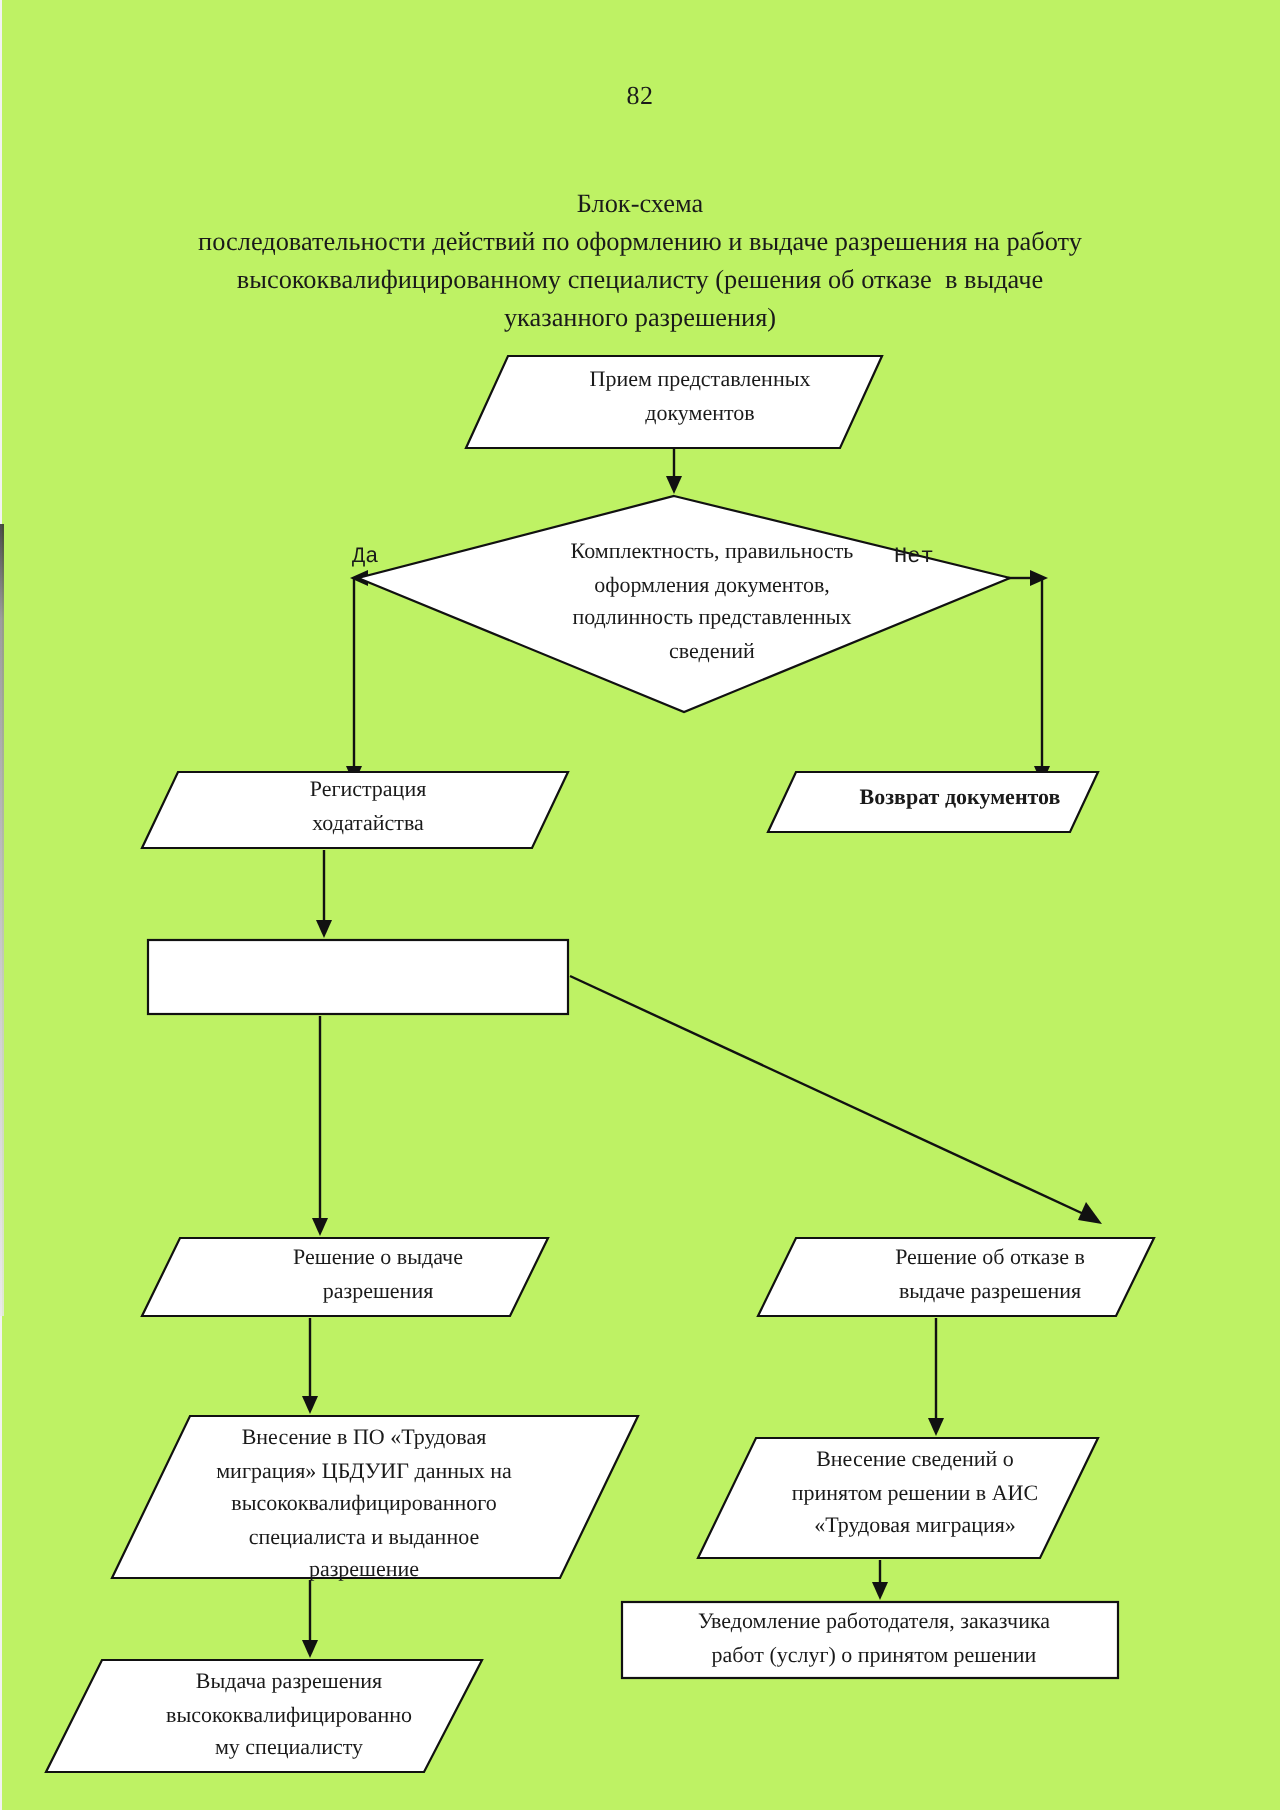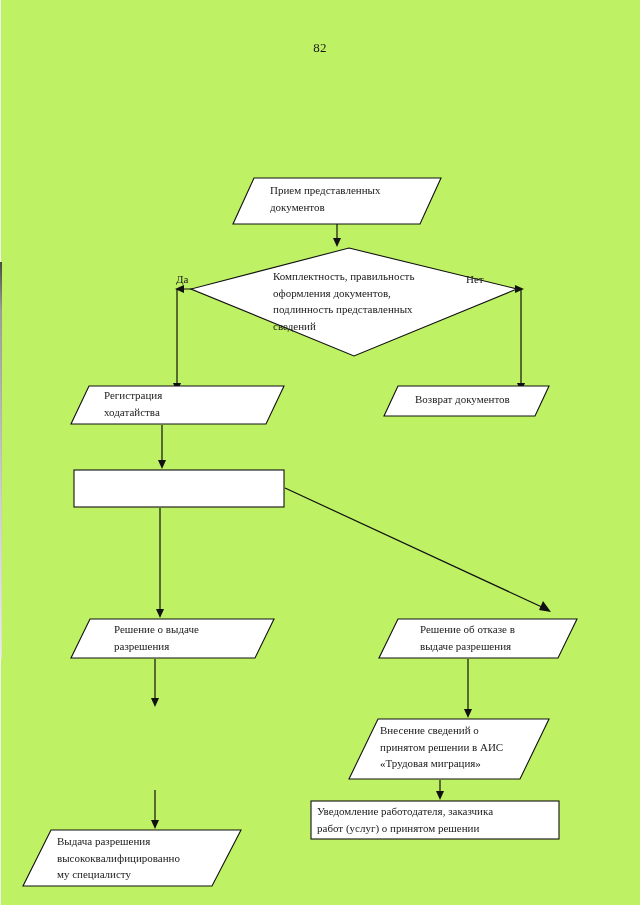--- a/index.html
+++ b/index.html
@@ -61,20 +61,21 @@
   
   .node {
     position: absolute;
     box-sizing: border-box;
     font-size: 11px;
     line-height: 16.5px;
   }
   .node .txt {
     position: absolute;
     white-space: pre-line;
+    text-align: center;
   }
   .shape-svg {
     position: absolute;
     left: 0; top: 0;
     overflow: visible;
   }
   .shape-svg polygon, .shape-svg rect, .shape-svg polyline, .shape-svg line {
     fill: #ffffff;
     stroke: #111111;
     stroke-width: 1.1;
@@ -89,32 +90,39 @@
     overflow: visible;
     pointer-events: none;
   }
   .conn line, .conn polyline { stroke: #111111; stroke-width: 1.2; fill: none; }
   .conn polygon.head { fill: #111111; stroke: none; }
 
   .branch-label {
     position: absolute;
     font-size: 11px;
     line-height: 13px;
+    font-family: Liberation Mono, monospace;
   }
 </style>
 </head>
 <body>
 
 <div id="page">
 
   <div class="scan-edge2"></div>
   <div class="scan-edge"></div>
 
   <div class="page-number">82</div>
 
+  <div class="title-block">
+    <span class="title-line">Блок-схема</span>
+    <span class="title-line">последовательности действий по оформлению и выдаче разрешения на работу</span>
+    <span class="title-line">высококвалифицированному специалисту (решения об отказе  в выдаче</span>
+    <span class="title-line">указанного разрешения)</span>
+  </div>
 
   <svg class="conn">
 
     <line x1="337" y1="224" x2="337" y2="240"></line>
     <polygon class="head" points="337,247 333,238 341,238"></polygon>
 
     <line x1="232" y1="289" x2="181" y2="289"></line>
     <polygon class="head" points="175,289 184,285 184,293"></polygon>
     <line x1="177" y1="289" x2="177" y2="385"></line>
     <polygon class="head" points="177,392 173,383 181,383"></polygon>
@@ -147,42 +155,42 @@
   </svg>
 
   <div class="node" style="left:232px; top:177px; width:210px; height:48px;">
     <svg class="shape-svg" width="210" height="48" viewBox="0 0 210 48">
       <polygon points="22,1 209,1 188,47 1,47"></polygon>
     </svg>
     <div class="txt" style="left:38px; top:5px; width:160px;">Прием представленных
 документов</div>
   </div>
 
-  <div class="node" style="left:190px; top:247px; width:328px; height:110px;">
+  <div class="node" style="left:178px; top:247px; width:328px; height:110px;">
     <svg class="shape-svg" width="328" height="110" viewBox="0 0 328 110">
       <polygon points="159,1 327,42 164,109 1,42"></polygon>
     </svg>
     <div class="txt" style="left:83px; top:21px; width:190px;">Комплектность, правильность
 оформления документов,
 подлинность представленных
 сведений</div>
   </div>
 
   <div class="branch-label" style="left:176px; top:273px;">Да</div>
-  <div class="branch-label" style="left:466px; top:273px;">Нет</div>
+  <div class="branch-label" style="left:447px; top:273px;">Нет</div>
 
   <div class="node" style="left:70px; top:385px; width:215px; height:40px;">
     <svg class="shape-svg" width="215" height="40" viewBox="0 0 215 40">
       <polygon points="19,1 214,1 196,39 1,39"></polygon>
     </svg>
     <div class="txt" style="left:34px; top:2px; width:160px;">Регистрация
 ходатайства</div>
   </div>
 
-  <div class="node" style="left:383px; top:385px; width:167px; height:32px;">
+  <div class="node" style="left:383px; top:385px; width:167px; height:32px;font-weight:bold;">
     <svg class="shape-svg" width="167" height="32" viewBox="0 0 167 32">
       <polygon points="15,1 166,1 152,31 1,31"></polygon>
     </svg>
     <div class="txt" style="left:32px; top:6px; width:130px;">Возврат документов</div>
   </div>
 
   <div class="node" style="left:73px; top:469px; width:212px; height:39px;">
     <svg class="shape-svg" width="212" height="39" viewBox="0 0 212 39">
       <rect x="1" y="1" width="210" height="37"></rect>
     </svg>
@@ -197,20 +205,30 @@
   </div>
 
   <div class="node" style="left:378px; top:618px; width:200px; height:59px;">
     <svg class="shape-svg" width="200" height="41" viewBox="0 0 200 41">
       <polygon points="20,1 199,1 180,40 1,40"></polygon>
     </svg>
     <div class="txt" style="left:42px; top:3px; width:150px;">Решение об отказе в
 выдаче разрешения</div>
   </div>
 
+  <div class="node" style="left:55px; top:707px; width:265px; height:83px;">
+    <svg class="shape-svg" width="265" height="83" viewBox="0 0 265 83">
+      <polygon points="40,1 264,1 225,82 1,82"></polygon>
+    </svg>
+    <div class="txt" style="left:29px; top:4px; width:196px;">Внесение в ПО «Трудовая
+миграция»  ЦБДУИГ данных на
+высококвалифицированного
+специалиста и выданное
+разрешение</div>
+  </div>
 
   <div class="node" style="left:348px; top:718px; width:202px; height:62px;">
     <svg class="shape-svg" width="202" height="62" viewBox="0 0 202 62">
       <polygon points="30,1 201,1 172,61 1,61"></polygon>
     </svg>
     <div class="txt" style="left:32px; top:4px; width:155px;">Внесение сведений о
 принятом решении в АИС
 «Трудовая миграция»</div>
   </div>
 

